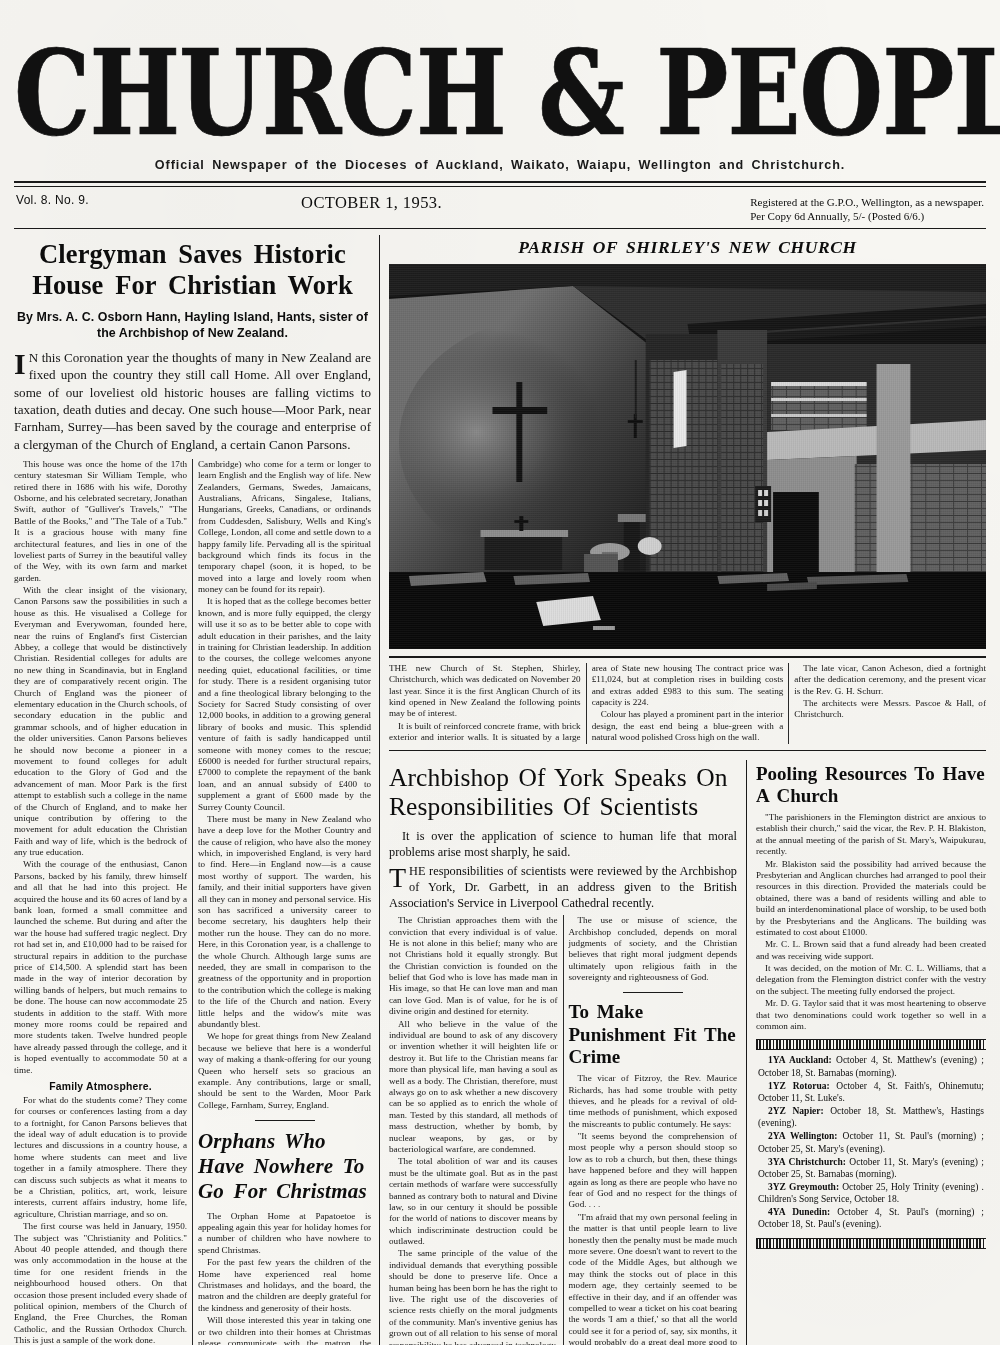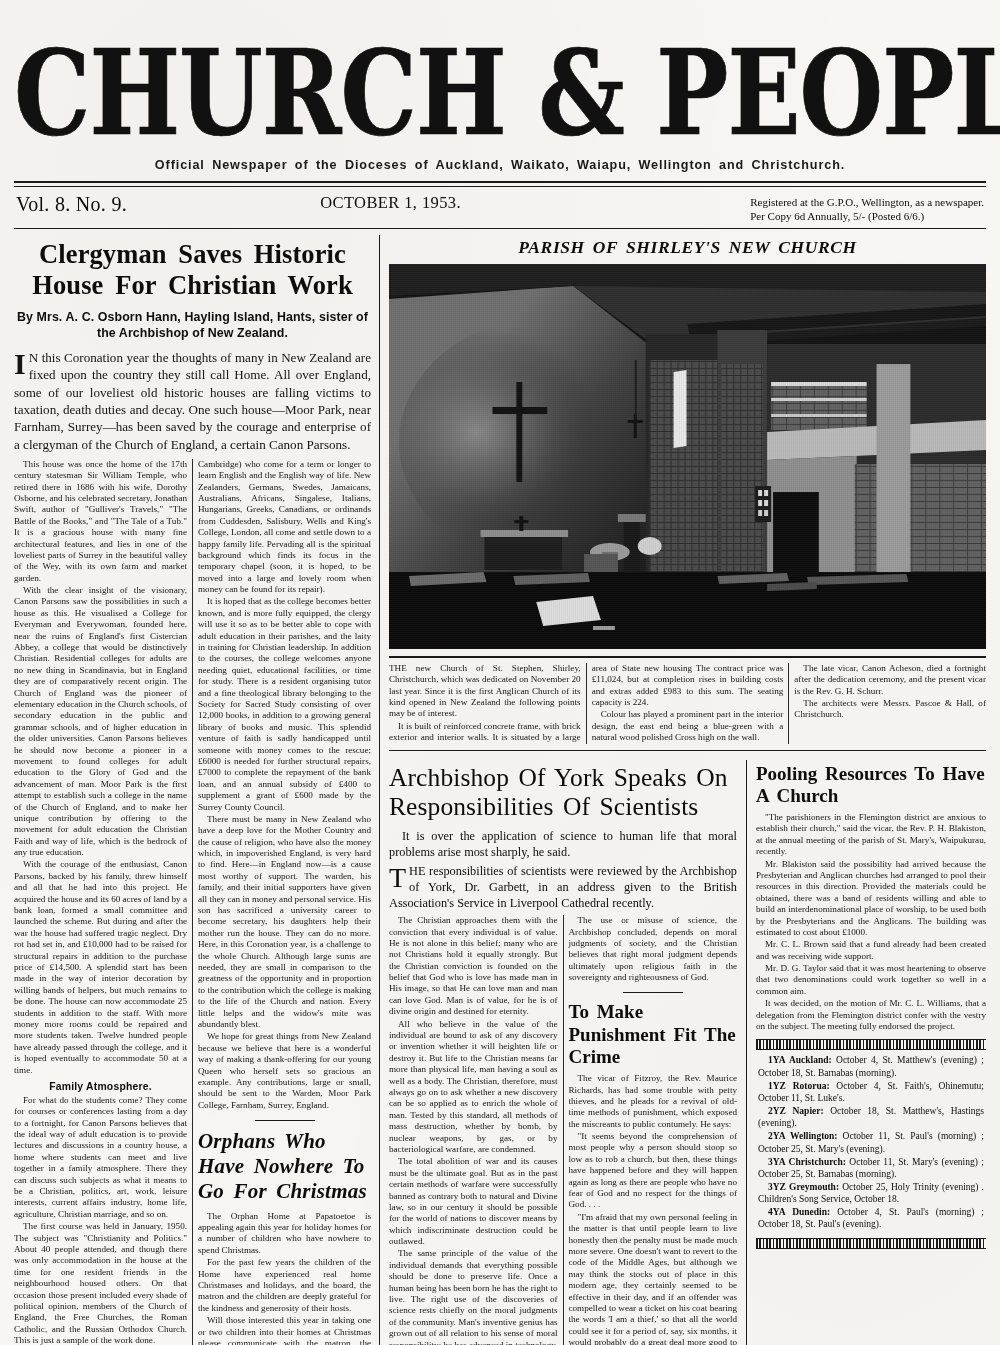--- a/index.html
+++ b/index.html
@@ -64,22 +64,22 @@
     margin-top: 0;
   }
   
   .issuebar {
     display: flex;
     align-items: flex-start;
     justify-content: space-between;
     padding: 6px 2px 5px 2px;
   }
   .issue-vol {
-    font-family: Liberation Serif, serif;
-    font-size: 20px;
+    font-family: Liberation Sans, sans-serif;
+    font-size: 12px;
     font-weight: 400;
     letter-spacing: 0.3px;
     white-space: nowrap;
   }
   .issue-date {
     font-family: "Liberation Serif", serif;
     font-size: 16.5px;
     letter-spacing: 0.4px;
     position: relative;
     left: -48px;
@@ -489,22 +489,22 @@
             <p class="body">"It seems beyond the comprehension of most people why a person should stoop so low as to rob a church, but then, these things have happened before and they will happen again as long as there are people who have no fear of God and no respect for the things of God. . . .</p>
             <p class="body">"I'm afraid that my own personal feeling in the matter is that until people learn to live honestly then the penalty must be made much more severe. One doesn't want to revert to the code of the Middle Ages, but although we may think the stocks out of place in this modern age, they certainly seemed to be effective in their day, and if an offender was compelled to wear a ticket on his coat bearing the words 'I am a thief,' so that all the world could see it for a period of, say, six months, it would probably do a great deal more good to deter people from thieving than a nominal fine which can be easily paid from the present rate of high wages."</p>
           </div>
         </div>
 
         <div class="lower-side">
           <h2 class="serif-head-sm">Pooling Resources To Have A Church</h2>
           <p class="body">"The parishioners in the Flemington district are anxious to establish their church," said the vicar, the Rev. P. H. Blakiston, at the annual meeting of the parish of St. Mary's, Waipukurau, recently.</p>
           <p class="body">Mr. Blakiston said the possibility had arrived because the Presbyterian and Anglican churches had arranged to pool their resources in this direction. Provided the materials could be obtained, there was a band of residents willing and able to build an interdenominational place of worship, to be used both by the Presbyterians and the Anglicans. The building was estimated to cost about £1000.</p>
           <p class="body">Mr. C. L. Brown said that a fund already had been created and was receiving wide support.</p>
+          <p class="body">It was decided, on the motion of Mr. C. L. Williams, that a delegation from the Flemington district confer with the vestry on the subject. The meeting fully endorsed the project.</p>
           <p class="body">Mr. D. G. Taylor said that it was most heartening to observe that two denominations could work together so well in a common aim.</p>
-          <p class="body">It was decided, on the motion of Mr. C. L. Williams, that a delegation from the Flemington district confer with the vestry on the subject. The meeting fully endorsed the project.</p>
 
           <div class="ornament"></div>
 
           <div class="bc-box">
             <div class="broadcast-list">
               <p><b>1YA Auckland:</b><span> October 4, St. Matthew's (evening) ; October 18, St. Barnabas (morning).</span></p>
               <p><b>1YZ Rotorua:</b><span> October 4, St. Faith's, Ohinemutu; October 11, St. Luke's.</span></p>
               <p><b>2YZ Napier:</b><span> October 18, St. Matthew's, Hastings (evening).</span></p>
               <p><b>2YA Wellington:</b><span> October 11, St. Paul's (morning) ; October 25, St. Mary's (evening).</span></p>
               <p><b>3YA Christchurch:</b><span> October 11, St. Mary's (evening) ; October 25, St. Barnabas (morning).</span></p>

